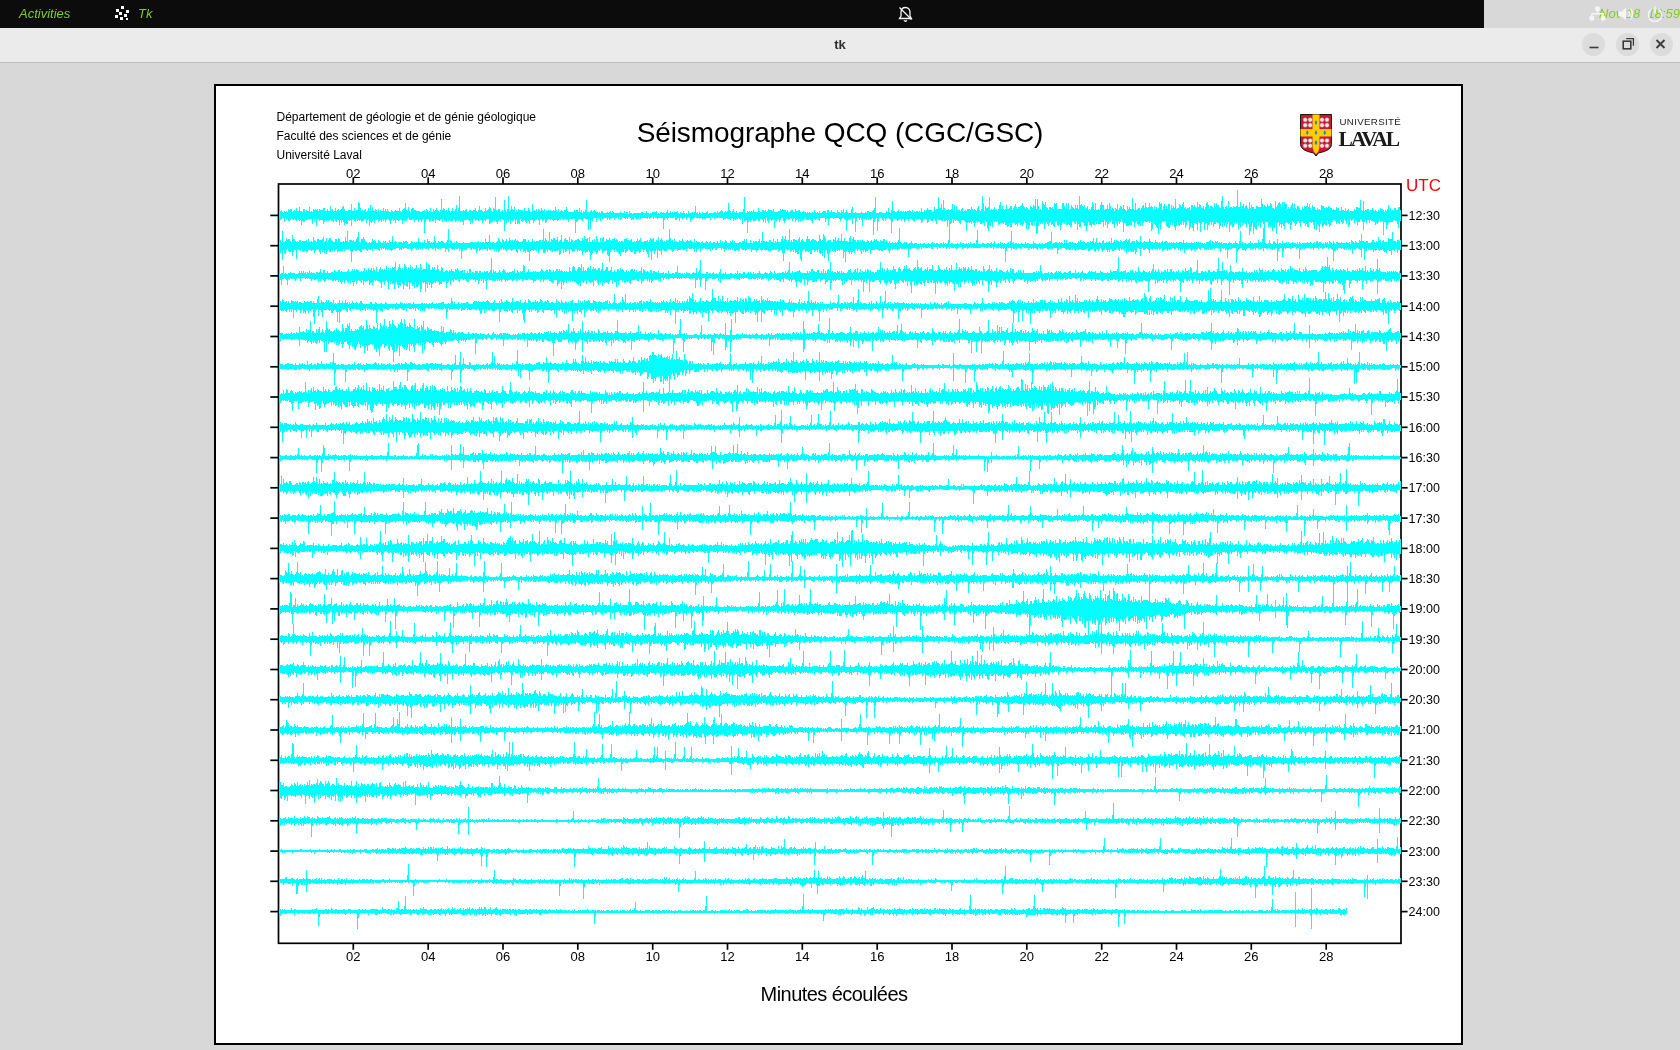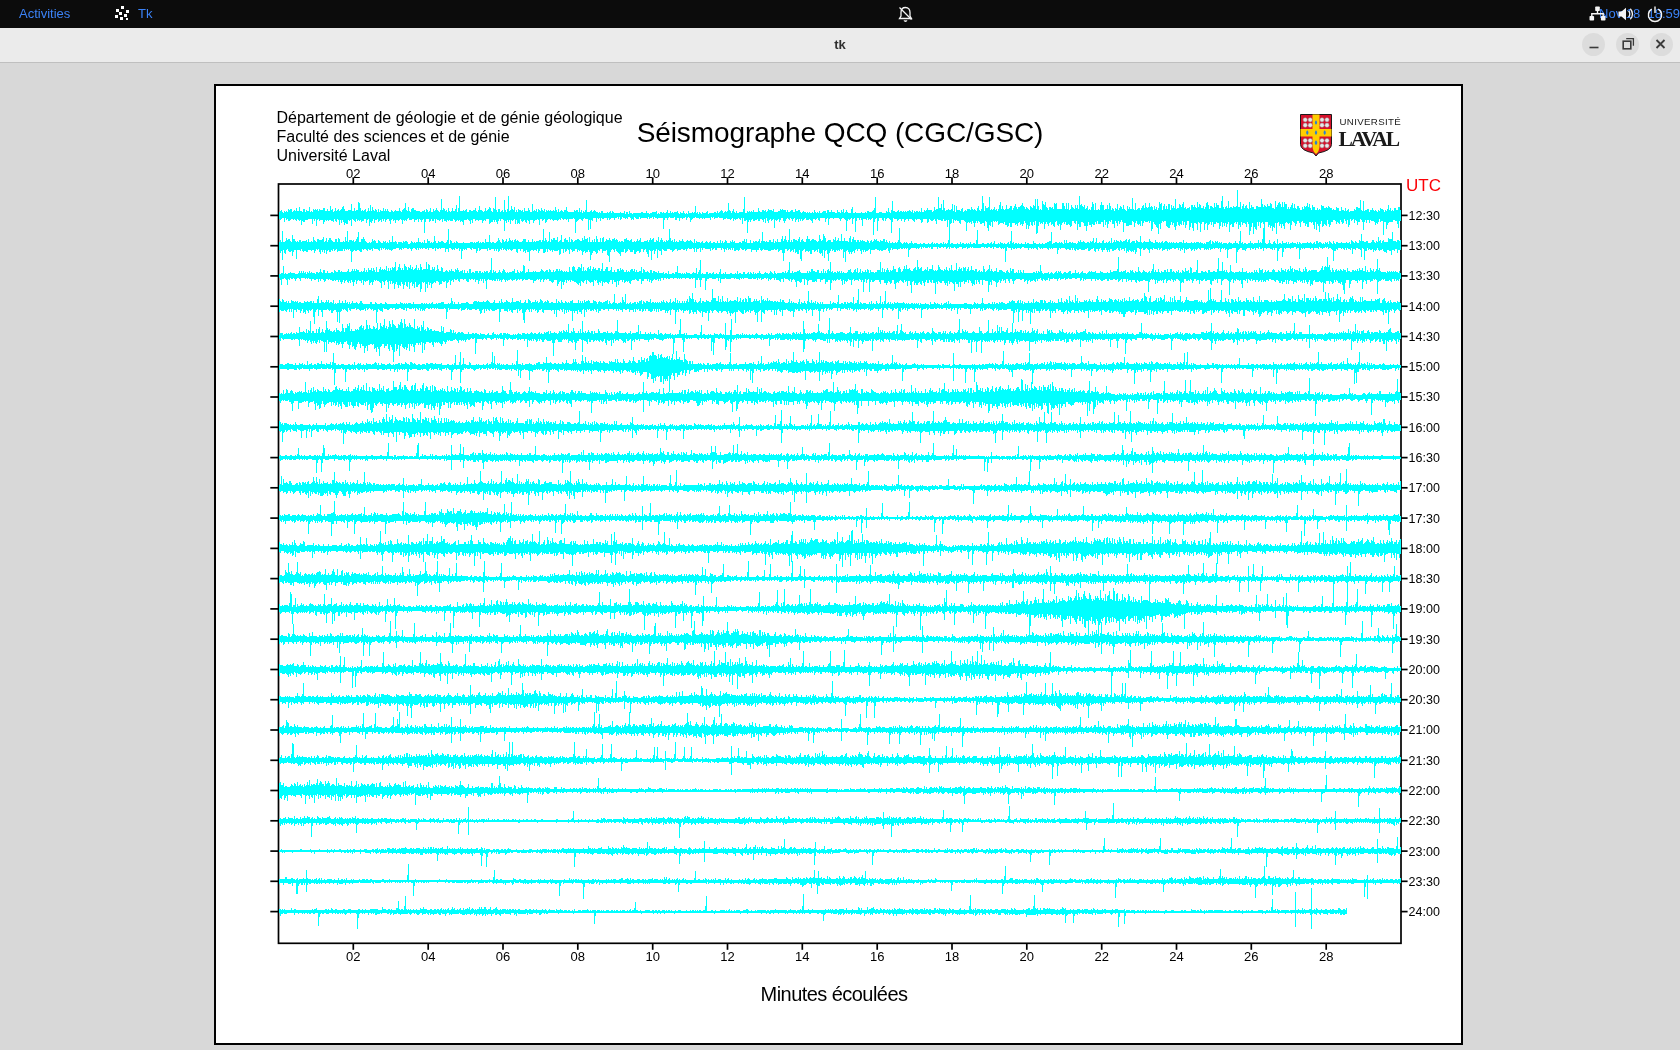--- a/index.html
+++ b/index.html
@@ -1,17 +1,17 @@
 <!DOCTYPE html>
 <html><head><meta charset="utf-8">
 <style>
 html,body{margin:0;padding:0;width:1680px;height:1050px;overflow:hidden;background:#d8d8d8;
 font-family:"Liberation Sans",sans-serif;}
 .abs{position:absolute;}
-#topbar{left:0;top:0;width:1680px;height:28px;background:#0c0c0c;color:#3b82f6;}
+#topbar{left:0;top:0;width:1484px;height:28px;background:#0c0c0c;color:#84cc16;font-style:italic;}
 #topbar .t{position:absolute;font-size:13px;line-height:28px;height:28px;}
 #titlebar{left:0;top:28px;width:1680px;height:34px;background:#ebebeb;border-bottom:1px solid #bfbfbf;}
 #tkt{position:absolute;left:0;top:0;width:100%;text-align:center;font-size:13px;font-weight:bold;color:#2e2e2e;line-height:33px;}
 .wbtn{position:absolute;top:33px;width:23px;height:23px;border-radius:50%;background:#dcdcdc;}
 #win{left:214px;top:84px;width:1245px;height:957px;background:#fff;border:2px solid #000;}
 .hdr{position:absolute;color:#000;}
 </style></head>
 <body>
 <div class="abs" id="topbar">
  <div class="t" style="left:19px;">Activities</div>
@@ -66,21 +66,21 @@
 <div class="wbtn" style="left:1650px;"></div>
 <svg class="abs" style="left:1582px;top:33px" width="92" height="23" viewBox="0 0 92 23">
  <g stroke="#3a3a3a" stroke-width="1.6" fill="none">
   <line x1="7.5" y1="14.5" x2="16.5" y2="14.5"></line>
   <rect x="41.2" y="8.2" width="7.6" height="7.6"></rect>
   <path d="M44.2 5.6 L51.4 5.6 L51.4 12.8" stroke-width="1.3"></path>
   <path d="M74.5 7 L82.5 15 M82.5 7 L74.5 15" stroke-width="1.8"></path>
  </g>
 </svg>
 <div class="abs" id="win"></div>
-<div class="hdr" style="left:276.5px;top:107.6px;font-size:16px;line-height:19.1px;">Département de géologie et de génie géologique<br>Faculté des sciences et de génie<br>Université Laval</div>
+<div class="hdr" style="left:276.5px;top:107.6px;font-size:12px;line-height:19.1px;">Département de géologie et de génie géologique<br>Faculté des sciences et de génie<br>Université Laval</div>
 <div class="hdr" style="left:0;width:1680px;top:121.8px;font-size:28px;line-height:21.5px;text-align:center;letter-spacing:-0.1px;">Séismographe QCQ (CGC/GSC)</div>
 <div class="hdr" style="left:0;width:1668px;top:983.5px;font-size:20px;line-height:20px;text-align:center;letter-spacing:-0.55px;">Minutes écoulées</div>
 <svg class="abs" style="left:1298px;top:112px" width="108" height="46" viewBox="0 0 108 46">
  <g>
   <path d="M2.5 2.5 h31 v30 q0 6 -13 8.5 l-2.5 3 l-2.5 -3 q-13 -2.5 -13 -8.5 Z" fill="#d6112c" stroke="#1a1a1a" stroke-width="1"></path>
   <path d="M14.5 2.5 h7 v31.5 q0 5 -3.5 8 q-3.5 -3 -3.5 -8 Z" fill="#ffcd00"></path>
   <rect x="2.5" y="17" width="31" height="7.5" fill="#ffcd00"></rect>
   <g fill="#2e7fd0">
    <path d="M18 8.3 q2.3 2.5 0 4.4 q-2.3 -1.9 0 -4.4Z"></path>
    <path d="M18 28.3 q2.6 2.7 0 4.8 q-2.6 -2.1 0 -4.8Z"></path>

